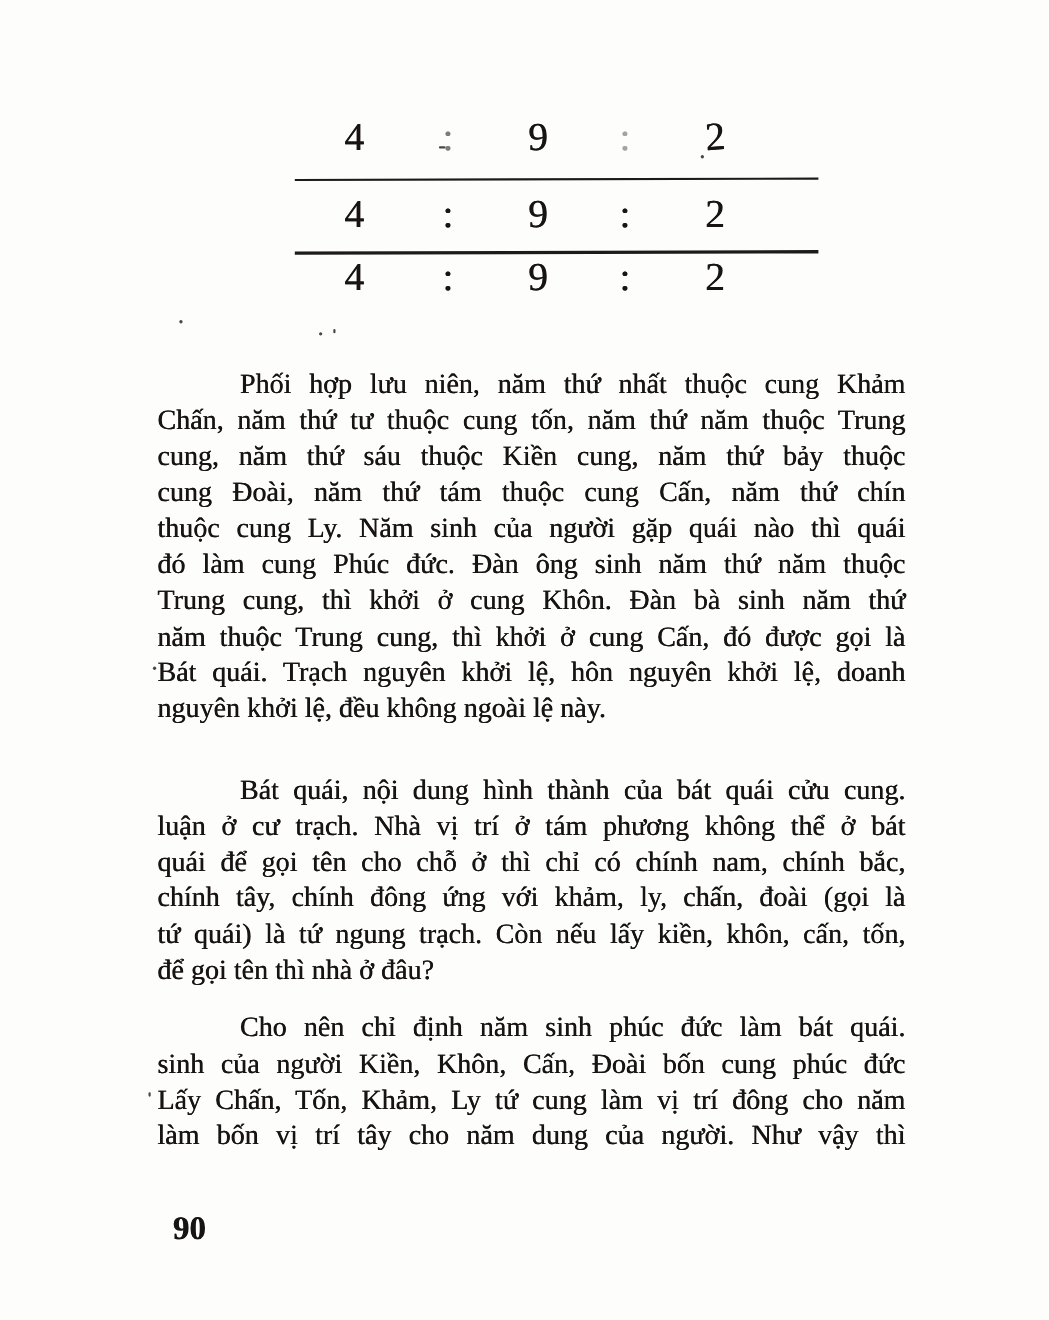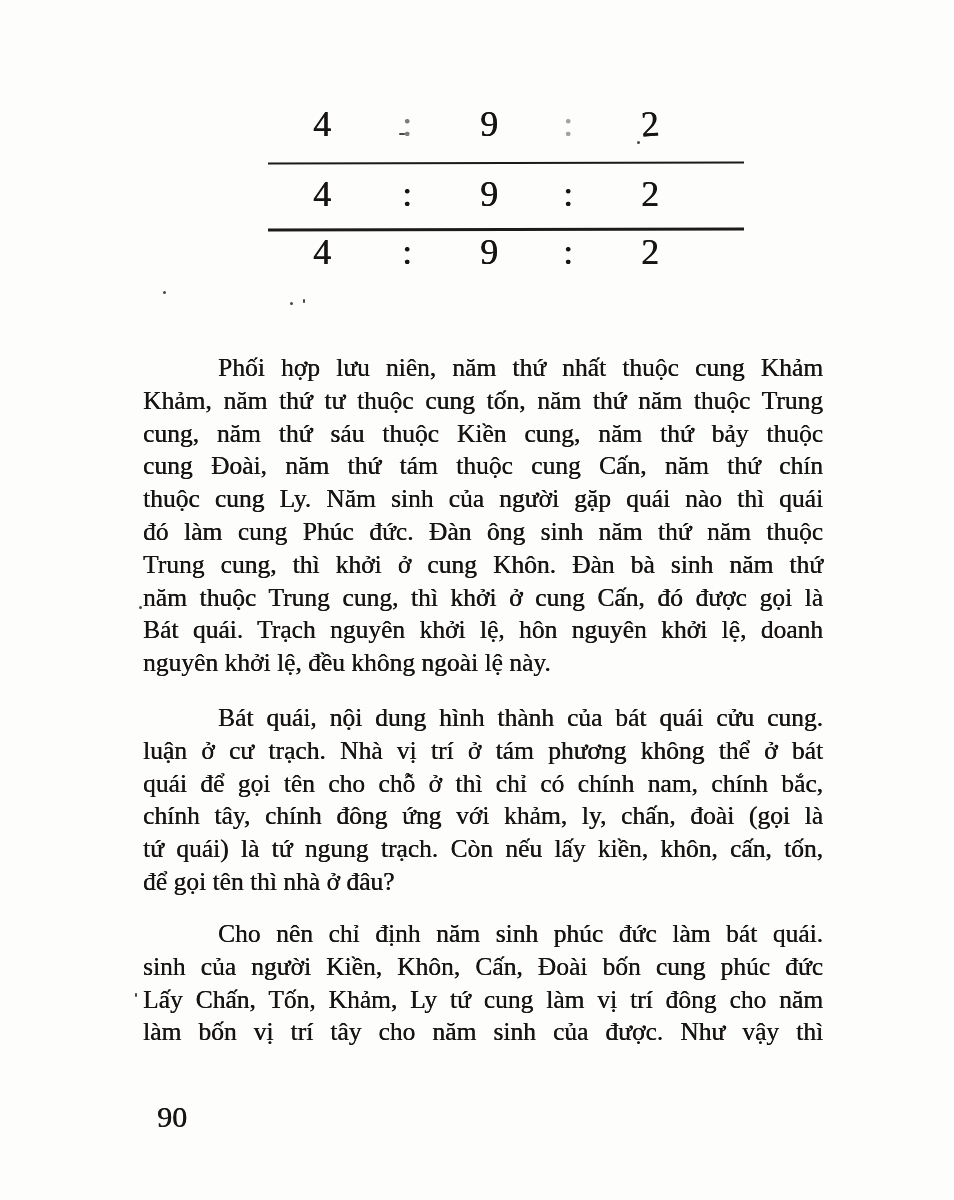--- a/index.html
+++ b/index.html
@@ -46,28 +46,28 @@
     letter-spacing:0px;
   }
   .para .line{
     text-align:justify;
     text-align-last:justify;
     white-space:normal;
     height:32.8px;overflow:visible;
   }
   .para .line.first{text-indent:75px;}
   .para .line.last{text-align-last:left;}
-  .p1{top:352px;font-family:Liberation Serif, serif;}
+  .p1{top:333px;font-family:Liberation Serif, serif;}
   .p2{top:686px;margin-top:16px;}
   .p3{top:918px;}
 
   
   .page-number{
     position:absolute;left:157px;top:1100px;
-    font-size:30px;text-shadow:0.4px 0 0 currentColor;
+    font-size:30px;text-shadow:0.4px 0 0 currentColor;font-weight:bold;
   }
 
   
   .speck{position:absolute;background:#4a4743;border-radius:50%;}
   .sp1{left:399px;top:133px;width:6px;height:2px;border-radius:1px;}
   .sp2{left:637px;top:141px;width:3px;height:3px;}
   .sp3{left:163px;top:291px;width:3px;height:3px;}
   .sp4{left:290px;top:302px;width:3px;height:3px;}
   .sp5{left:303px;top:299px;width:2px;height:4px;border-radius:1px;}
   .sp6{left:139px;top:606px;width:3px;height:3px;}
@@ -99,21 +99,21 @@
       <span class="cell c1">4</span>
       <span class="cell c2">:</span>
       <span class="cell c3">9</span>
       <span class="cell c4">:</span>
       <span class="cell c5">2</span>
     </div>
   </div>
 
   <div class="para p1">
     <div class="line first">Phối hợp lưu niên, năm thứ nhất thuộc cung Khảm</div>
-    <div class="line">Khảm, năm thứ tư thuộc cung tốn, năm thứ năm thuộc Trung</div>
+    <div class="line">Chấn, năm thứ tư thuộc cung tốn, năm thứ năm thuộc Trung</div>
     <div class="line">cung, năm thứ sáu thuộc Kiền cung, năm thứ bảy thuộc</div>
     <div class="line">cung Đoài, năm thứ tám thuộc cung Cấn, năm thứ chín</div>
     <div class="line">thuộc cung Ly. Năm sinh của người gặp quái nào thì quái</div>
     <div class="line">đó làm cung Phúc đức. Đàn ông sinh năm thứ năm thuộc</div>
     <div class="line">Trung cung, thì khởi ở cung Khôn. Đàn bà sinh năm thứ</div>
     <div class="line">năm thuộc Trung cung, thì khởi ở cung Cấn, đó được gọi là</div>
     <div class="line">Bát quái. Trạch nguyên khởi lệ, hôn nguyên khởi lệ, doanh</div>
     <div class="line last">nguyên khởi lệ, đều không ngoài lệ này.</div>
   </div>
 
@@ -123,21 +123,21 @@
     <div class="line">quái để gọi tên cho chỗ ở thì chỉ có chính nam, chính bắc,</div>
     <div class="line">chính tây, chính đông ứng với khảm, ly, chấn, đoài (gọi là</div>
     <div class="line">tứ quái) là tứ ngung trạch. Còn nếu lấy kiền, khôn, cấn, tốn,</div>
     <div class="line last">để gọi tên thì nhà ở đâu?</div>
   </div>
 
   <div class="para p3">
     <div class="line first">Cho nên chỉ định năm sinh phúc đức làm bát quái.</div>
     <div class="line">sinh của người Kiền, Khôn, Cấn, Đoài bốn cung phúc đức</div>
     <div class="line">Lấy Chấn, Tốn, Khảm, Ly tứ cung làm vị trí đông cho năm</div>
-    <div class="line">làm bốn vị trí tây cho năm sinh của được. Như vậy thì</div>
+    <div class="line">làm bốn vị trí tây cho năm dung của người. Như vậy thì</div>
   </div>
 
   <div class="page-number">90</div>
 
   <div class="speck sp1"></div>
   <div class="speck sp2"></div>
   <div class="speck sp3"></div>
   <div class="speck sp4"></div>
   <div class="speck sp5"></div>
   <div class="speck sp6"></div>

